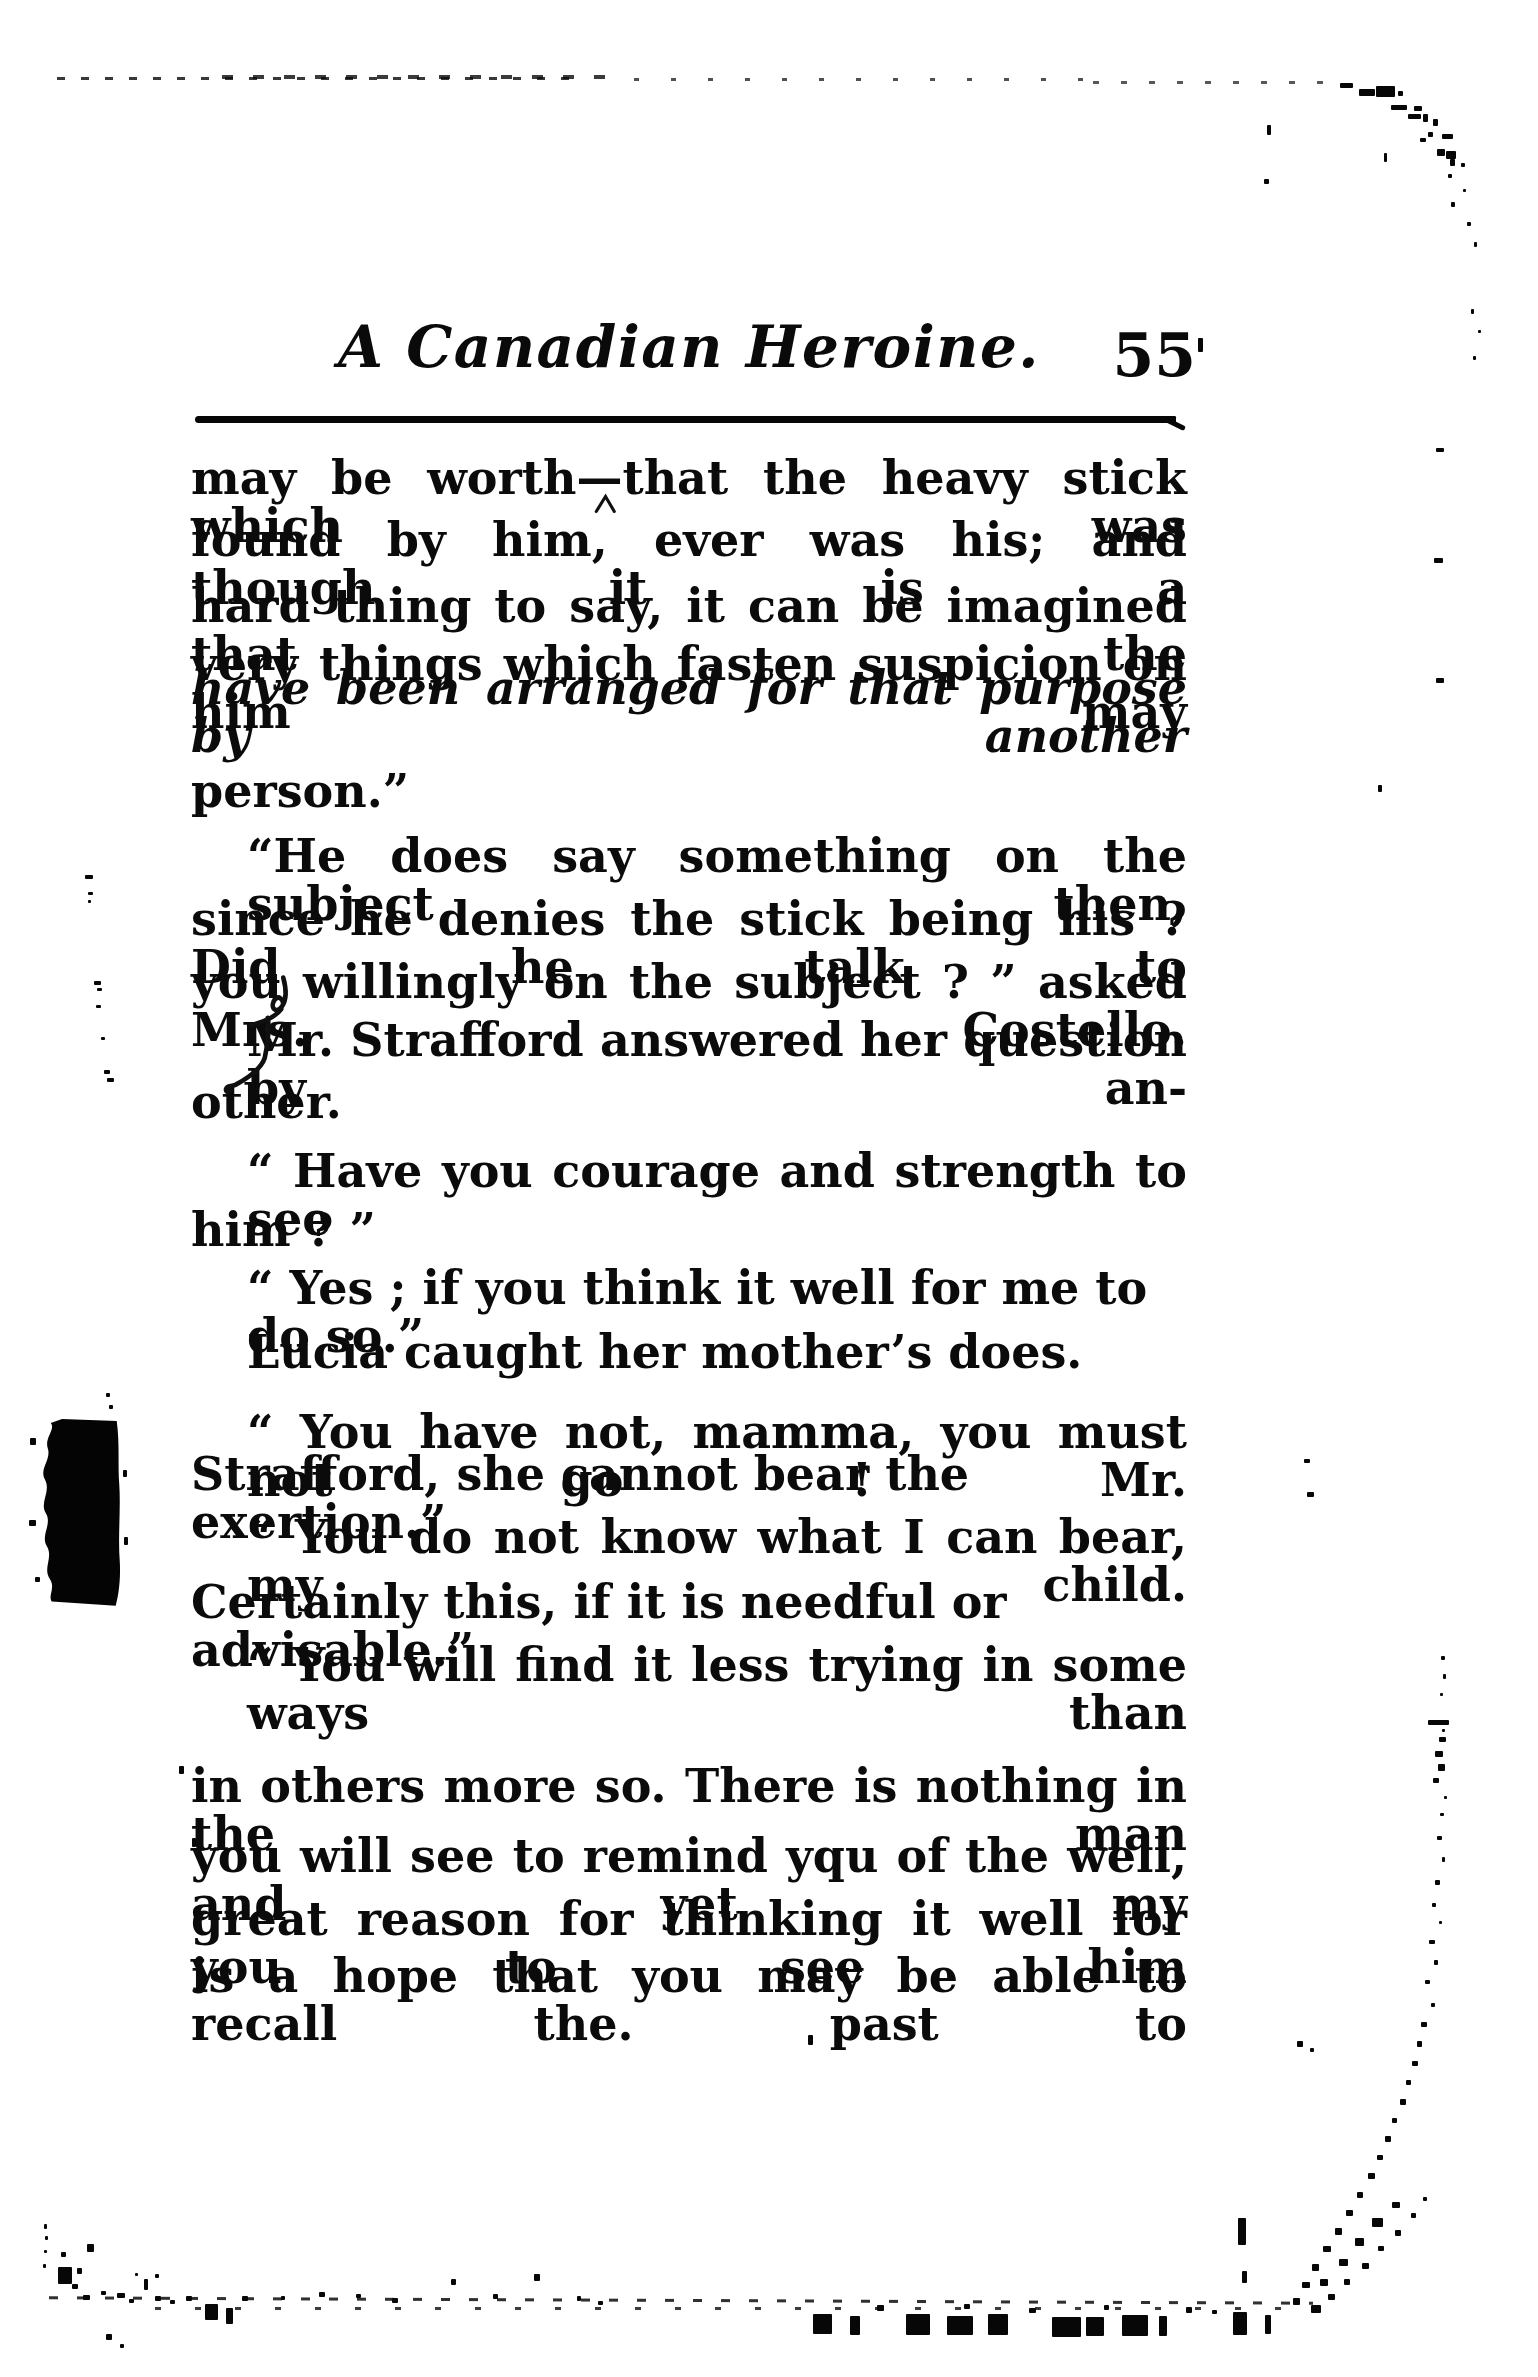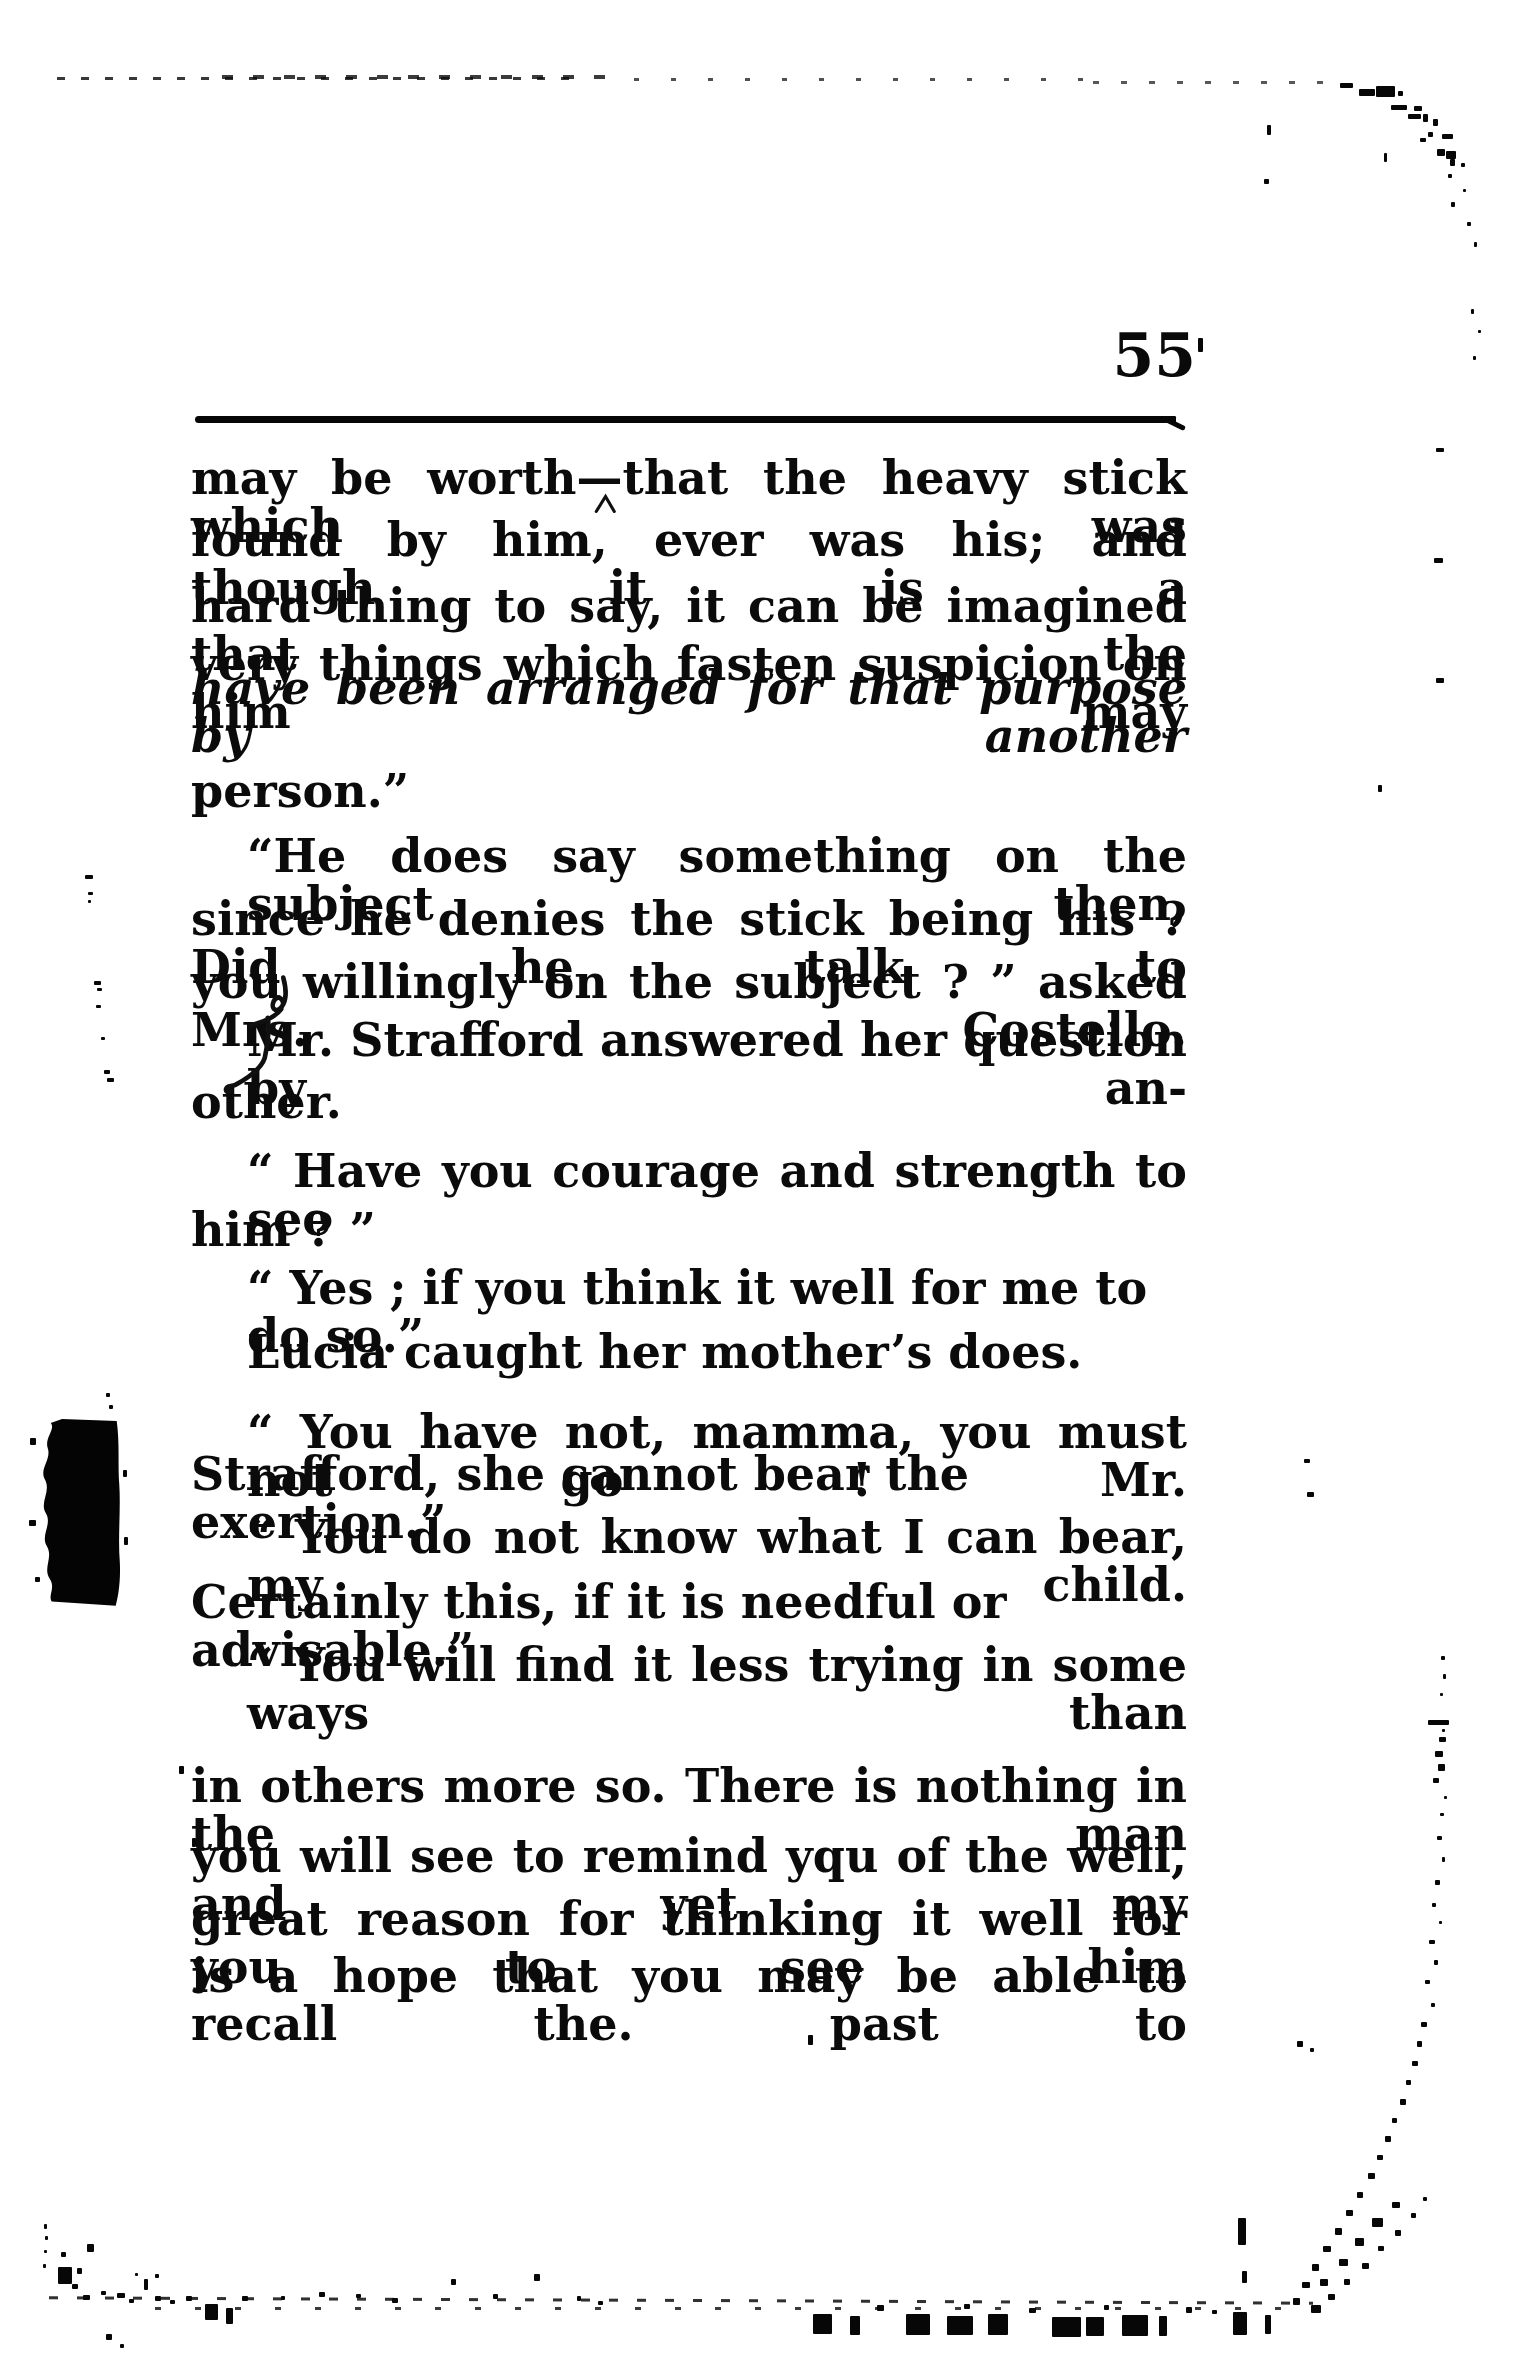--- a/index.html
+++ b/index.html
@@ -36,20 +36,21 @@
       transform:rotate(.25deg);}
   .b2{left:155px;top:2307px;width:1155px;height:3.1px;
       background:repeating-linear-gradient(90deg,#090909 0 5.7px,transparent 5.7px 40px);opacity:.8;}
   svg.overlay{position:absolute;left:0;top:0;}
 </style>
 </head>
 <body>
 
 <div class="page">
 
+  <div class="running-title">A Canadian Heroine.</div>
 
   <div class="page-number">55</div>
 
   <div class="rule"></div>
   <div class="rule-hook"></div>
 
   <main class="textblock" id="text-lines">
       <div class="line j" style="top: 454px;">may be worth—that the heavy stick which was</div>
       <div class="line j" style="top: 516px;">found by him, ever was his; and though it is a</div>
       <div class="line j" style="top: 582px;">hard thing to say, it can be imagined that the</div>

